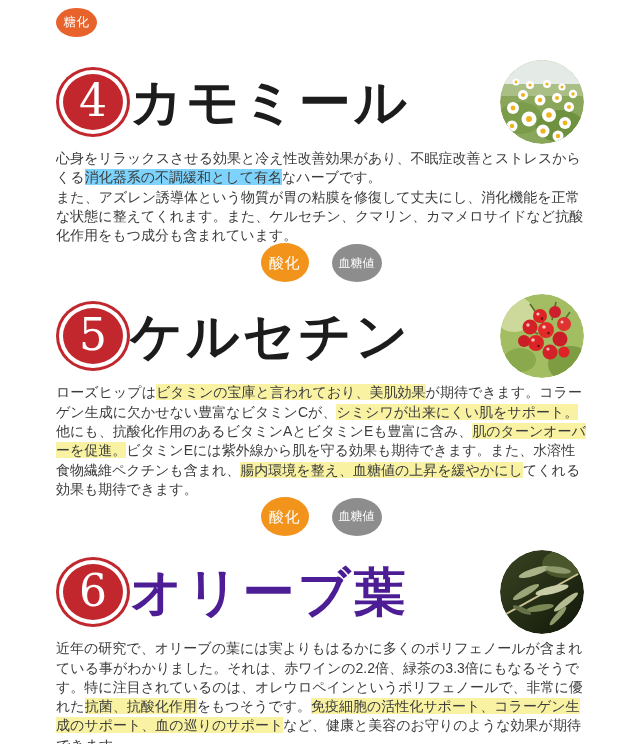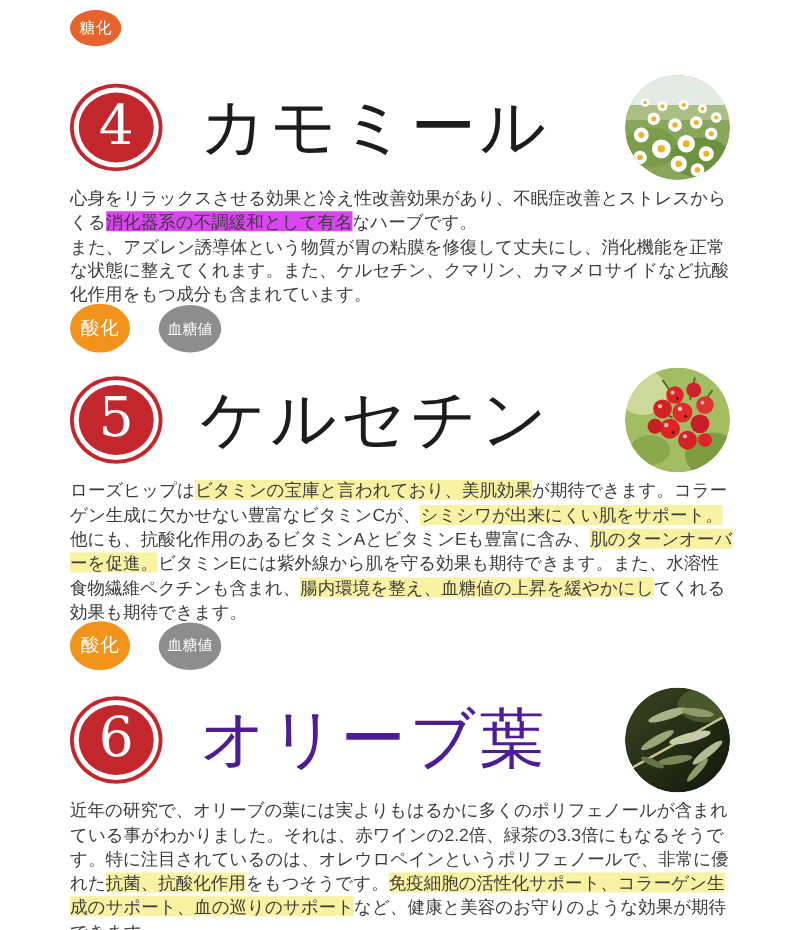--- a/index.html
+++ b/index.html
@@ -37,20 +37,21 @@
   .badge.sugar {
     width: 50px; height: 38px;
     font-size: 12px;
     letter-spacing: 0;
   }
   .badge-row {
     display: flex;
     align-items: center;
     gap: 23px;
     margin-top: -2px;
+    justify-content: center;
   }
   
   .sec-header {
     display: flex;
     align-items: center;
   }
   .sec-header.h1 { margin-top: 23px; }
   .sec-header.h2 { margin-top: 12px; }
   .sec-header.h3 { margin-top: 14px; }
   .num-circle {
@@ -66,23 +67,22 @@
     justify-content: center;
   }
   .num-circle .num {
     font-family: "DejaVu Serif", "Liberation Serif", serif;
     font-size: 44px;
     color: #ffffff;
     line-height: 1;
     transform: translateY(-1px);
   }
   .sec-title {
-    margin-left: 30px;
     font-family: "DejaVu Serif", "Liberation Serif", serif;
-    font-weight: 400;
+    font-weight: 700;
     font-size: 52px;
     letter-spacing: 3px;
     color: #1c1c1c;
     line-height: 1;
     white-space: nowrap;
   }
   .sec-image {
     flex: 0 0 auto;
     margin-left: auto;
     margin-right: 2px;
@@ -159,21 +159,21 @@
                   <circle cx="43" cy="71" r="2.6" fill="#f0b31e"></circle>
         <circle cx="12" cy="66" r="5.5" fill="#ffffff"></circle>
                   <circle cx="12" cy="66" r="2.2" fill="#f0b31e"></circle>
         <circle cx="58" cy="76" r="5.5" fill="#ffffff"></circle>
                   <circle cx="58" cy="76" r="2.2" fill="#f0b31e"></circle>
       </g>
     </g>
   </svg>
           </div>
     </div>
-    <p class="sec-para" style="color: rgb(60, 60, 60);"><span>心身をリラックスさせる効果と冷え性改善効果があり、不眠症改善とストレスからくる</span><span class="hl" style="background: #d946ef;">消化器系の不調緩和として有名</span><span>なハーブです。
+    <p class="sec-para" style="color: rgb(60, 60, 60);"><span>心身をリラックスさせる効果と冷え性改善効果があり、不眠症改善とストレスからくる</span><span class="hl" style="background: #7dd3fc;">消化器系の不調緩和として有名</span><span>なハーブです。
 また、アズレン誘導体という物質が胃の粘膜を修復して丈夫にし、消化機能を正常な状態に整えてくれます。また、ケルセチン、クマリン、カマメロサイドなど抗酸化作用をもつ成分も含まれています。</span></p>
     <div class="badge-row">
           <span class="badge oxid" style="background: rgb(242, 148, 28);">酸化</span>
           <span class="badge sugar" style="background: rgb(141, 141, 141);">血糖値</span>
         </div>
   </section>
 
   <section>
     <div class="sec-header h2">
       <div class="num-circle" style="background: rgb(193, 39, 45); box-shadow: rgb(193, 39, 45) 0px 0px 0px 3px;">

